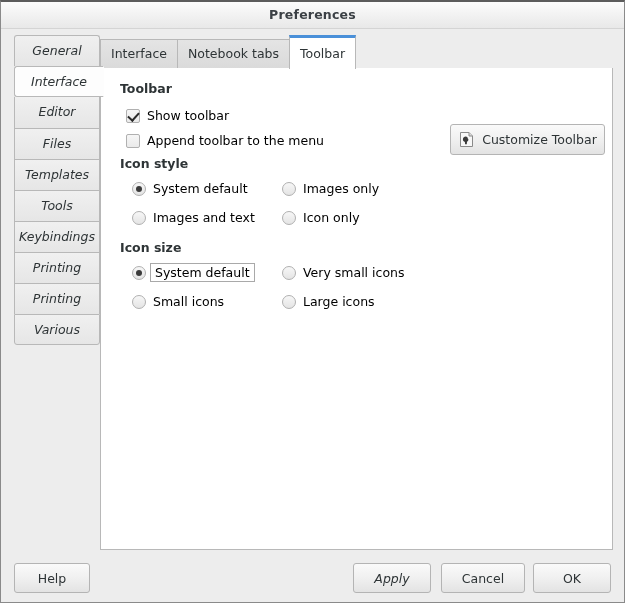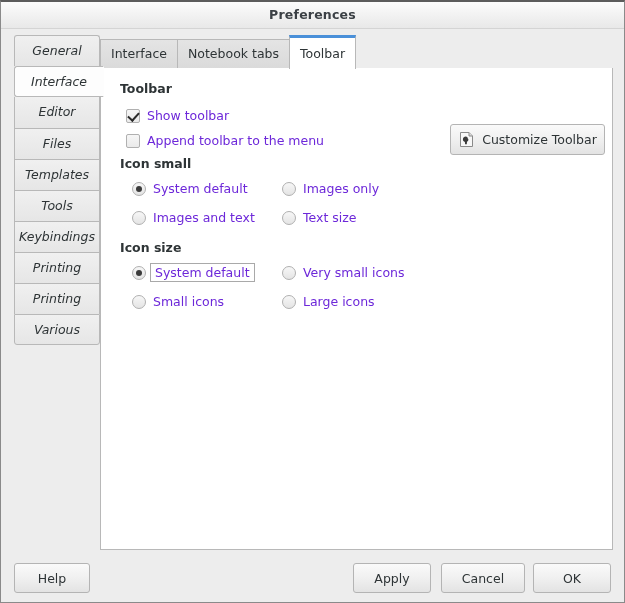--- a/index.html
+++ b/index.html
@@ -163,21 +163,21 @@
     color: #2e3436;
   }
   .row {
     position: absolute;
     display: flex;
     align-items: center;
     white-space: nowrap;
   }
   .row .lbl {
     font-size: 12.5px;
-    color: #6d28d9;
+    color: #000000;
     margin-left: 7px;
     text-align: right;
   }
 
   .checkbox {
     width: 14px; height: 14px;
     box-sizing: border-box;
     border: 1px solid #b0b0b0;
     border-radius: 2px;
     background: linear-gradient(to bottom, #f6f6f6, #eaeaea);
@@ -249,21 +249,21 @@
     bottom: 0;
     width: 100%;
     height: 47px;
   }
   .bottom-btn {
     position: absolute;
     height: 30px;
     border-radius: 3px;
   }
   #help-btn   { left: 13px;  top: 8px; width: 76px; }
-  #apply-btn  { left: 352px; top: 8px; width: 78px; }
+  #apply-btn  { left: 352px; top: 8px; width: 78px; font-style: italic; }
   #cancel-btn { left: 440px; top: 8px; width: 84px; }
   #ok-btn     { left: 532px; top: 8px; width: 78px; }
 </style>
 </head>
 <body>
 
 <div class="window">
 
   <div class="titlebar">
     <div class="title-text">Preferences</div>
@@ -308,40 +308,40 @@
         <span class="glyph">
           <svg width="17" height="17" viewBox="0 0 17 17">
             <path d="M2.5 1.5 H11 L14.5 5 V15.5 H2.5 Z" fill="#f7f7f7" stroke="#8a8a8a" stroke-width="1"></path>
             <path d="M11 1.5 V5 H14.5" fill="#dcdcdc" stroke="#8a8a8a" stroke-width="1"></path>
             <path d="M9.5 6.2 c-1.9-1.4-4.4-0.3-4.6 2 -0.1 1.3 0.8 2.4 2 2.7 l0.2 2.4 1.7 0 0.2-2.5 c1.6-0.6 2-2.7 0.5-3.8 z" fill="#3a3a3a"></path>
           </svg>
         </span>
         <span>Customize Toolbar</span>
       </div>
 
-      <div class="group-title" style="left:19px; top:88px;">Icon small</div>
+      <div class="group-title" style="left:19px; top:88px;">Icon style</div>
 
       <div class="row" style="left:31px; top:113px;">
         <span class="radio checked"></span>
         <span class="lbl">System default</span>
       </div>
 
       <div class="row" style="left:181px; top:113px;">
         <span class="radio"></span>
         <span class="lbl">Images only</span>
       </div>
 
       <div class="row" style="left:31px; top:142px;">
         <span class="radio"></span>
         <span class="lbl">Images and text</span>
       </div>
 
       <div class="row" style="left:181px; top:142px;">
         <span class="radio"></span>
-        <span class="lbl">Text size</span>
+        <span class="lbl">Icon only</span>
       </div>
 
       <div class="group-title" style="left:19px; top:172px;">Icon size</div>
 
       <div class="row" style="left:31px; top:195px;">
         <span class="radio checked"></span>
         <span class="focusbox">
           <span class="lbl">System default</span>
         </span>
       </div>

